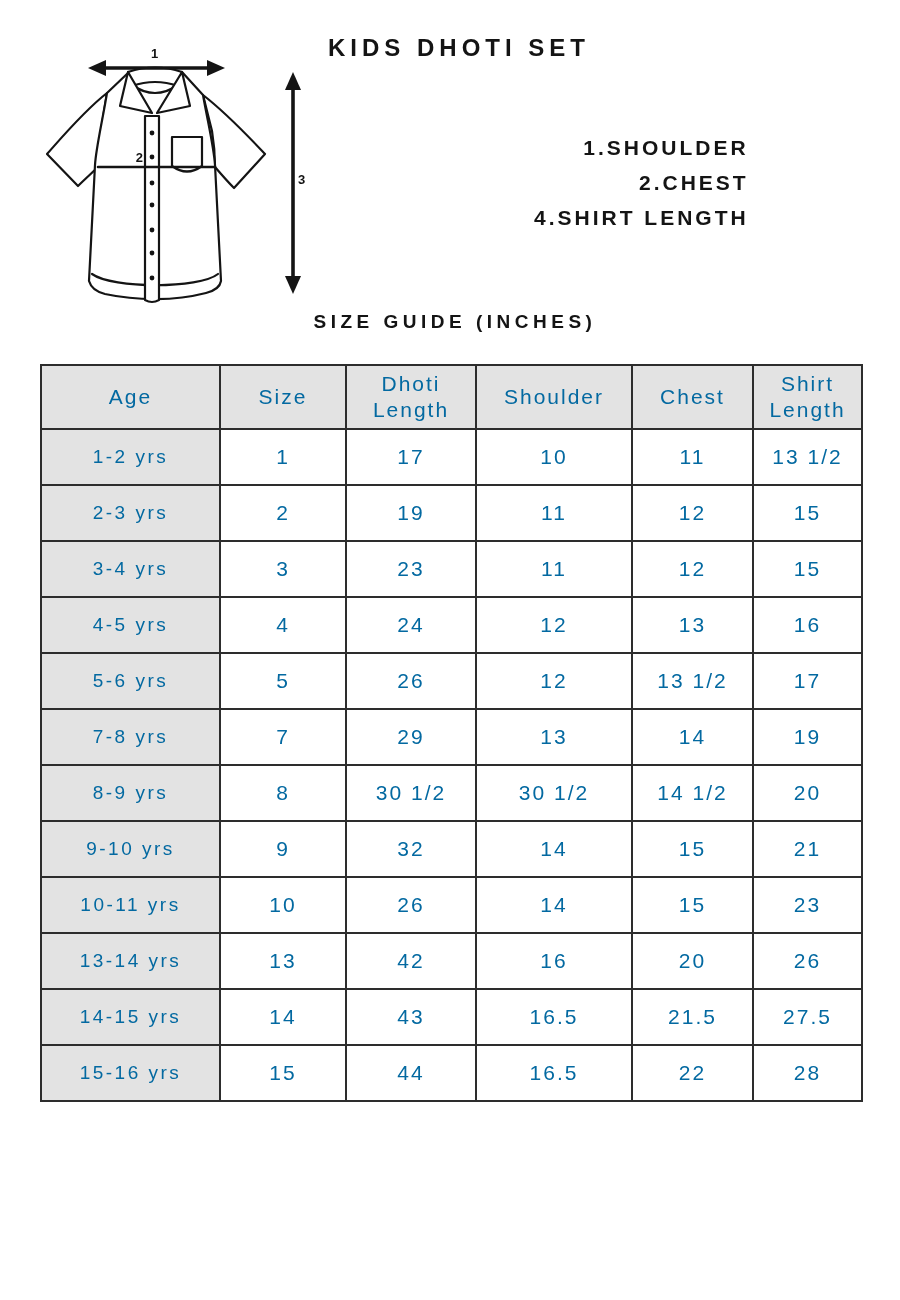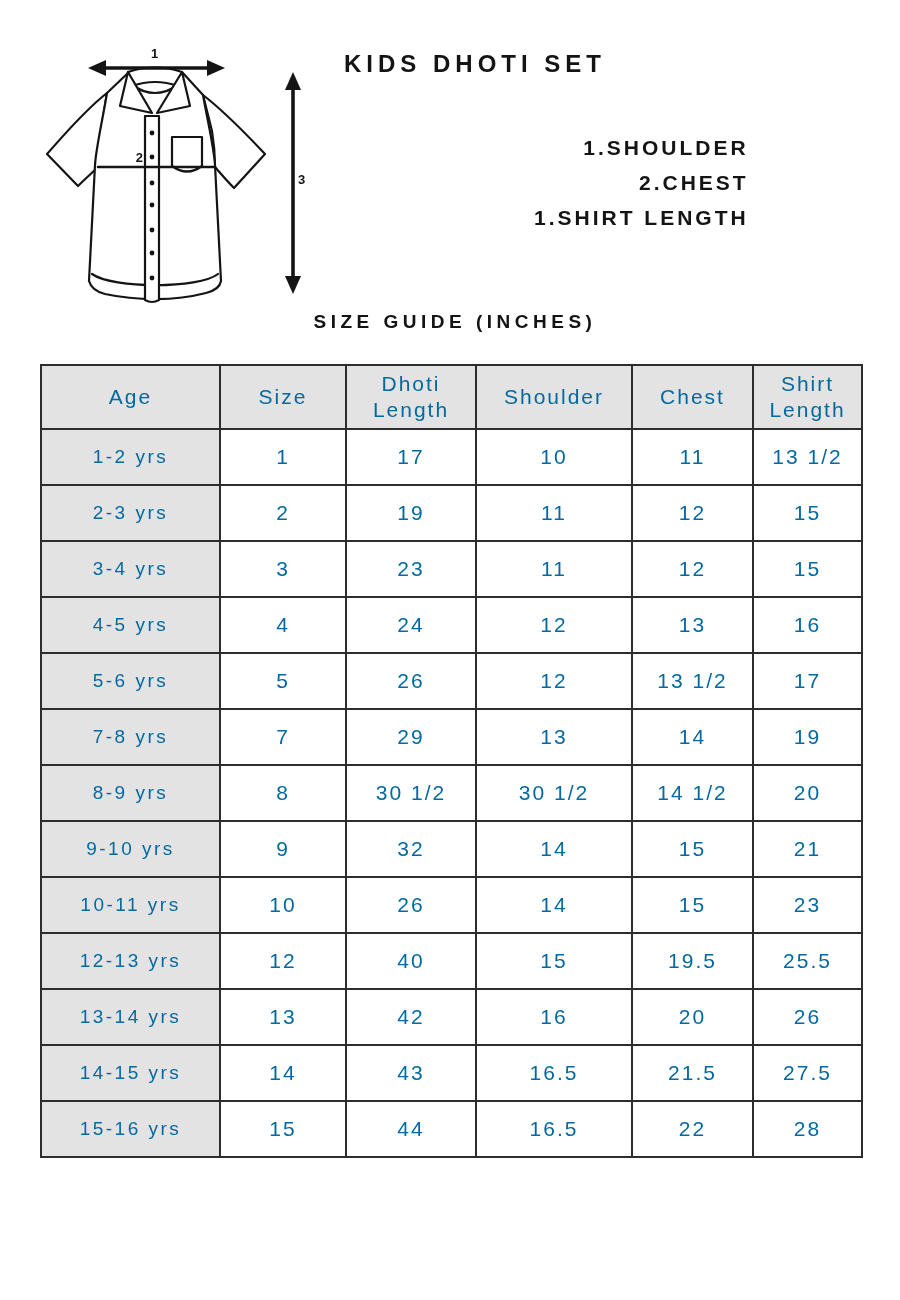--- a/index.html
+++ b/index.html
@@ -1,21 +1,21 @@
 <!DOCTYPE html>
 <html><head>
 <meta charset="utf-8">
 <style>
   html,body { margin:0; padding:0; background:#ffffff; }
   .page {
     position:relative; width:900px; height:1300px; background:#ffffff;
     font-family:"Liberation Sans", sans-serif; overflow:hidden; color:#161616;
   }
   .title {
-    position:absolute; left:328px; top:34px; margin:16px;
+    position:absolute; left:328px; top:34px; margin:0;
     font-size:24px; font-weight:bold; letter-spacing:5px; color:#141414;
     white-space:nowrap;
   }
   .legend { position:absolute; left:534px; top:130px; }
   .legend-item {
     font-size:21px; font-weight:bold; letter-spacing:3px; color:#141414;
     line-height:35px; white-space:nowrap;text-align:right;
   }
   .subtitle {
     position:absolute; left:0; top:311px; width:910px; text-align:center;
@@ -93,21 +93,21 @@
       </g>
       <text x="263" y="146" stroke="none" fill="#141414" font-family="Liberation Sans, sans-serif" font-size="13" font-weight="bold">3</text>
     </svg>
   </div>
 
   <h1 class="title">KIDS DHOTI SET</h1>
 
   <div class="legend">
     <div class="legend-item">1.SHOULDER</div>
     <div class="legend-item">2.CHEST</div>
-    <div class="legend-item">1.SHIRT LENGTH</div>
+    <div class="legend-item">4.SHIRT LENGTH</div>
   </div>
 
   <div class="subtitle">SIZE GUIDE (INCHES)</div>
 
   <table class="size-table">
     <colgroup>
       <col style="width:179px">
       <col style="width:126px">
       <col style="width:130px">
       <col style="width:156px">
@@ -193,28 +193,20 @@
         </tr>
         <tr>
           <td class="age-cell">10-11 yrs</td>
           <td>10</td>
           <td>26</td>
           <td>14</td>
           <td>15</td>
           <td>23</td>
         </tr>
         <tr>
-          <td class="age-cell">12-13 yrs</td>
-          <td>12</td>
-          <td>40</td>
-          <td>15</td>
-          <td>19.5</td>
-          <td>25.5</td>
-        </tr>
-        <tr>
           <td class="age-cell">13-14 yrs</td>
           <td>13</td>
           <td>42</td>
           <td>16</td>
           <td>20</td>
           <td>26</td>
         </tr>
         <tr>
           <td class="age-cell">14-15 yrs</td>
           <td>14</td>

